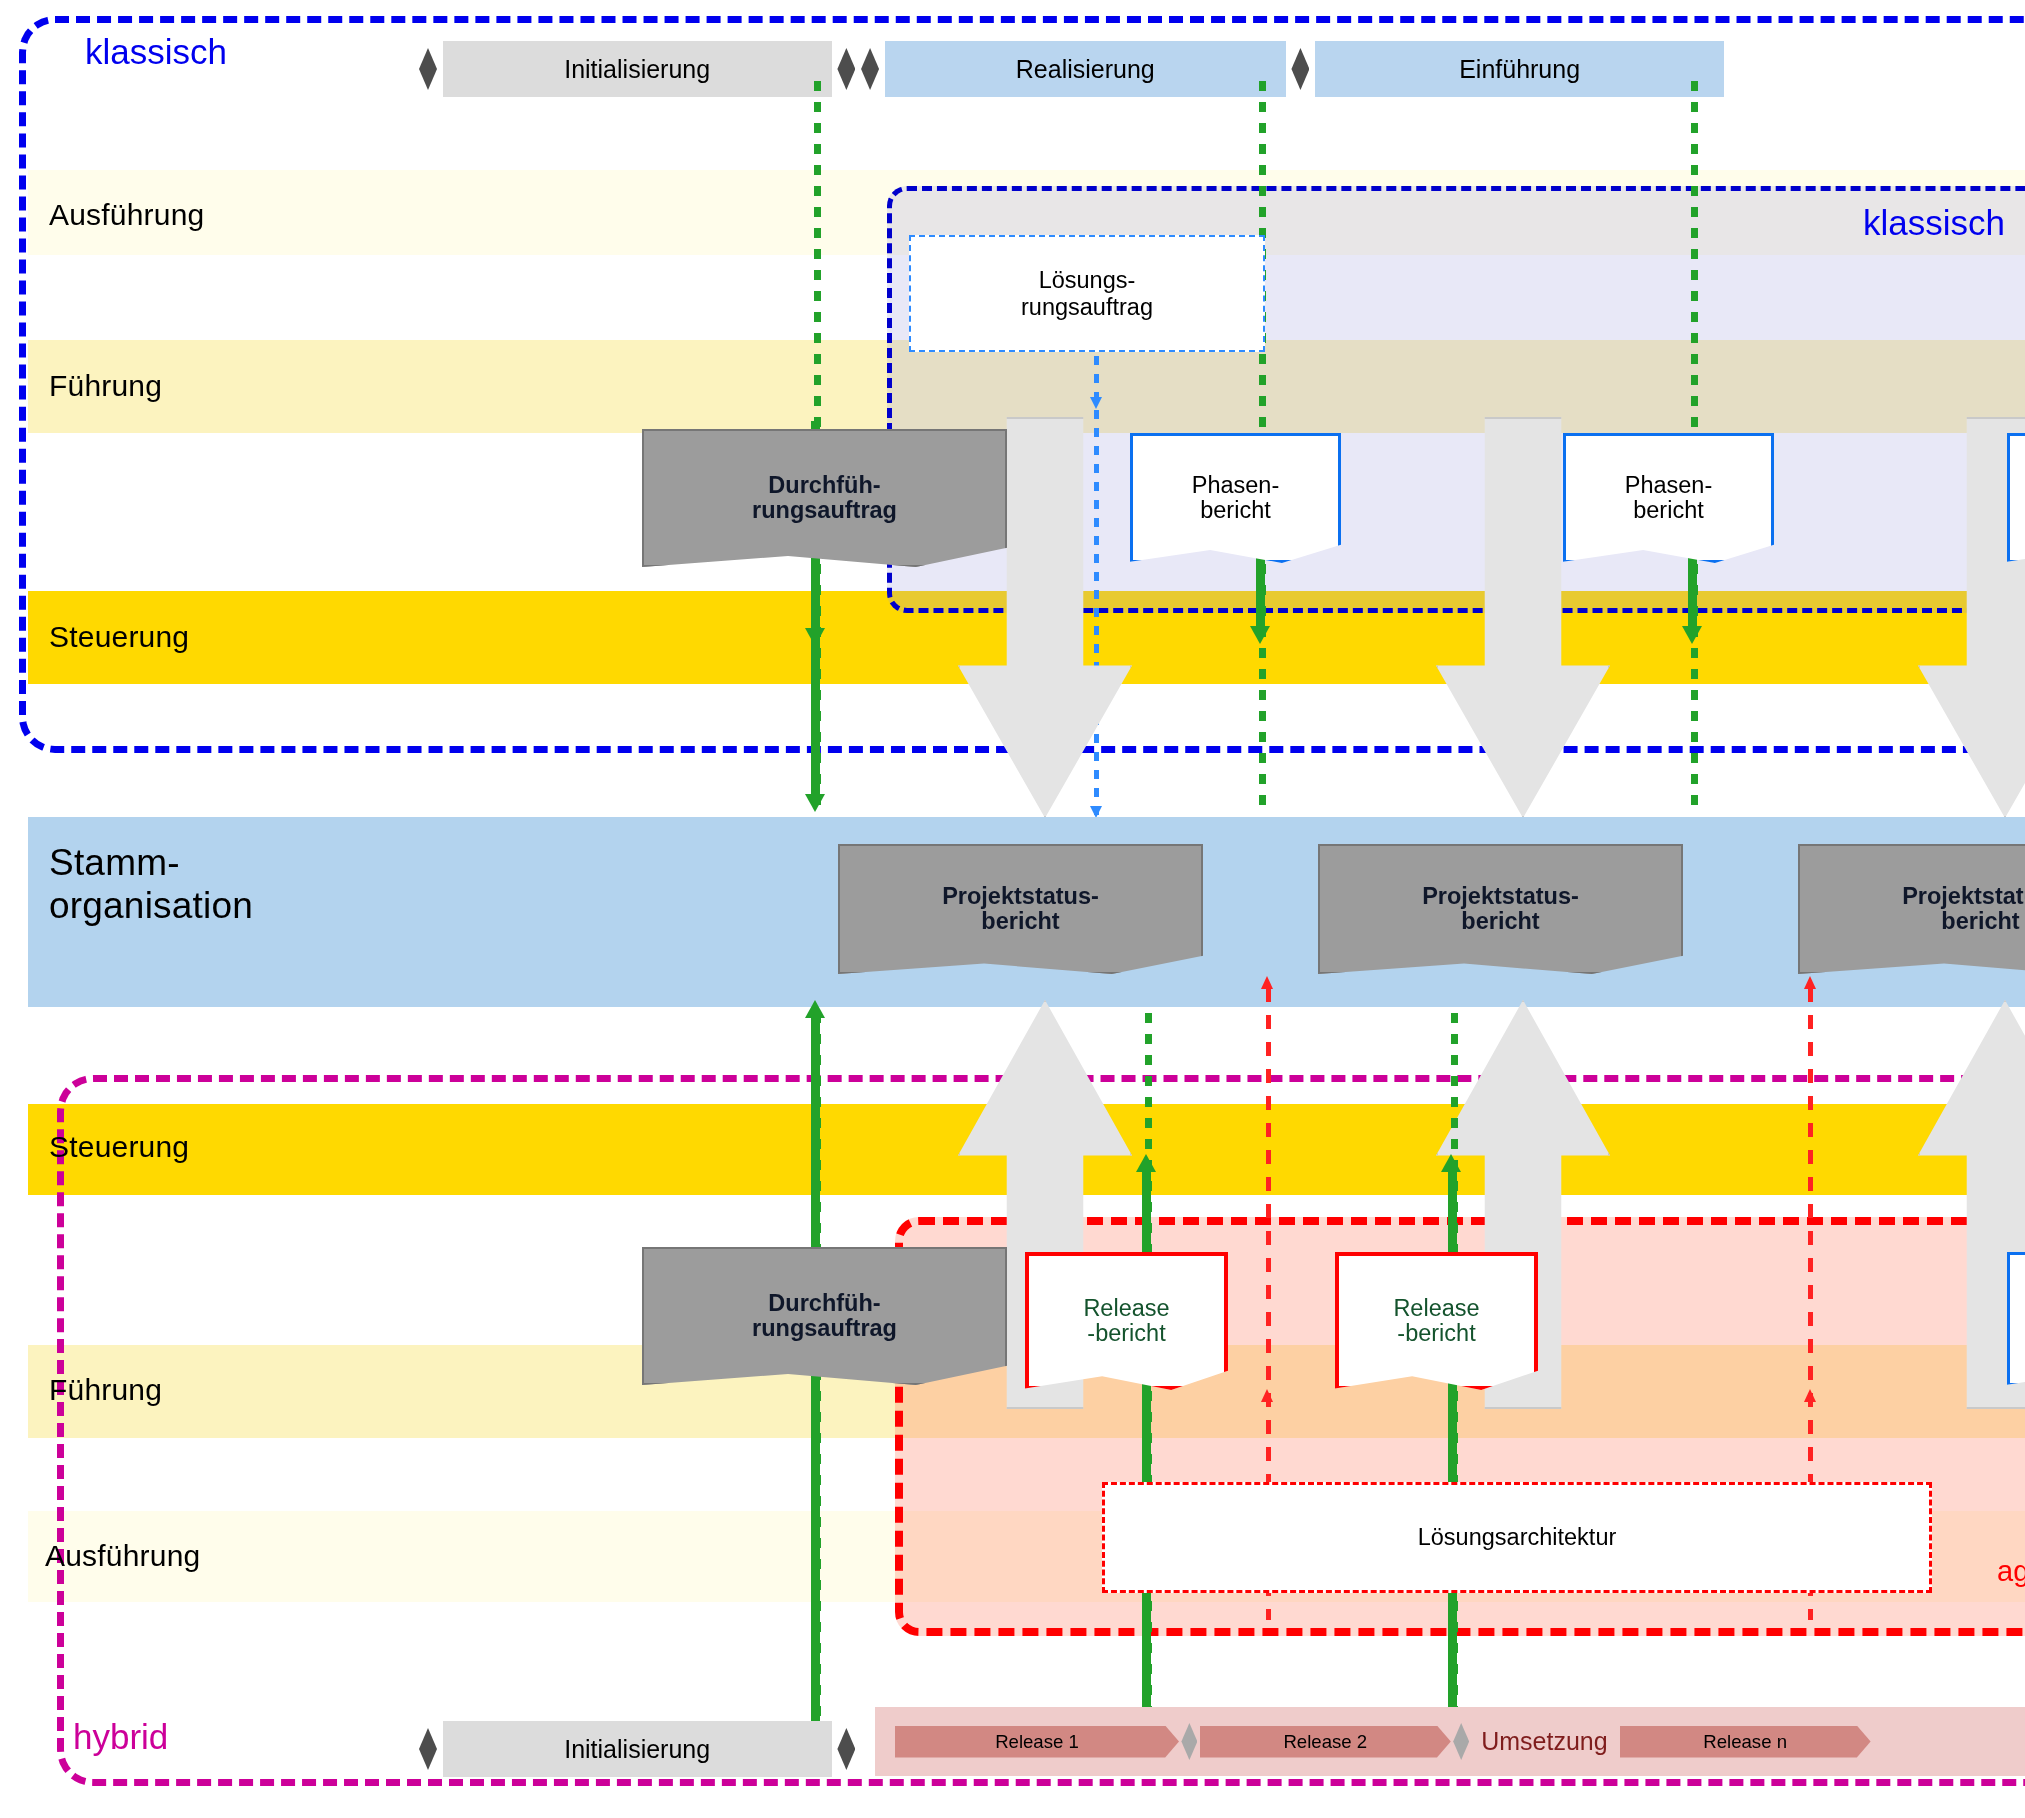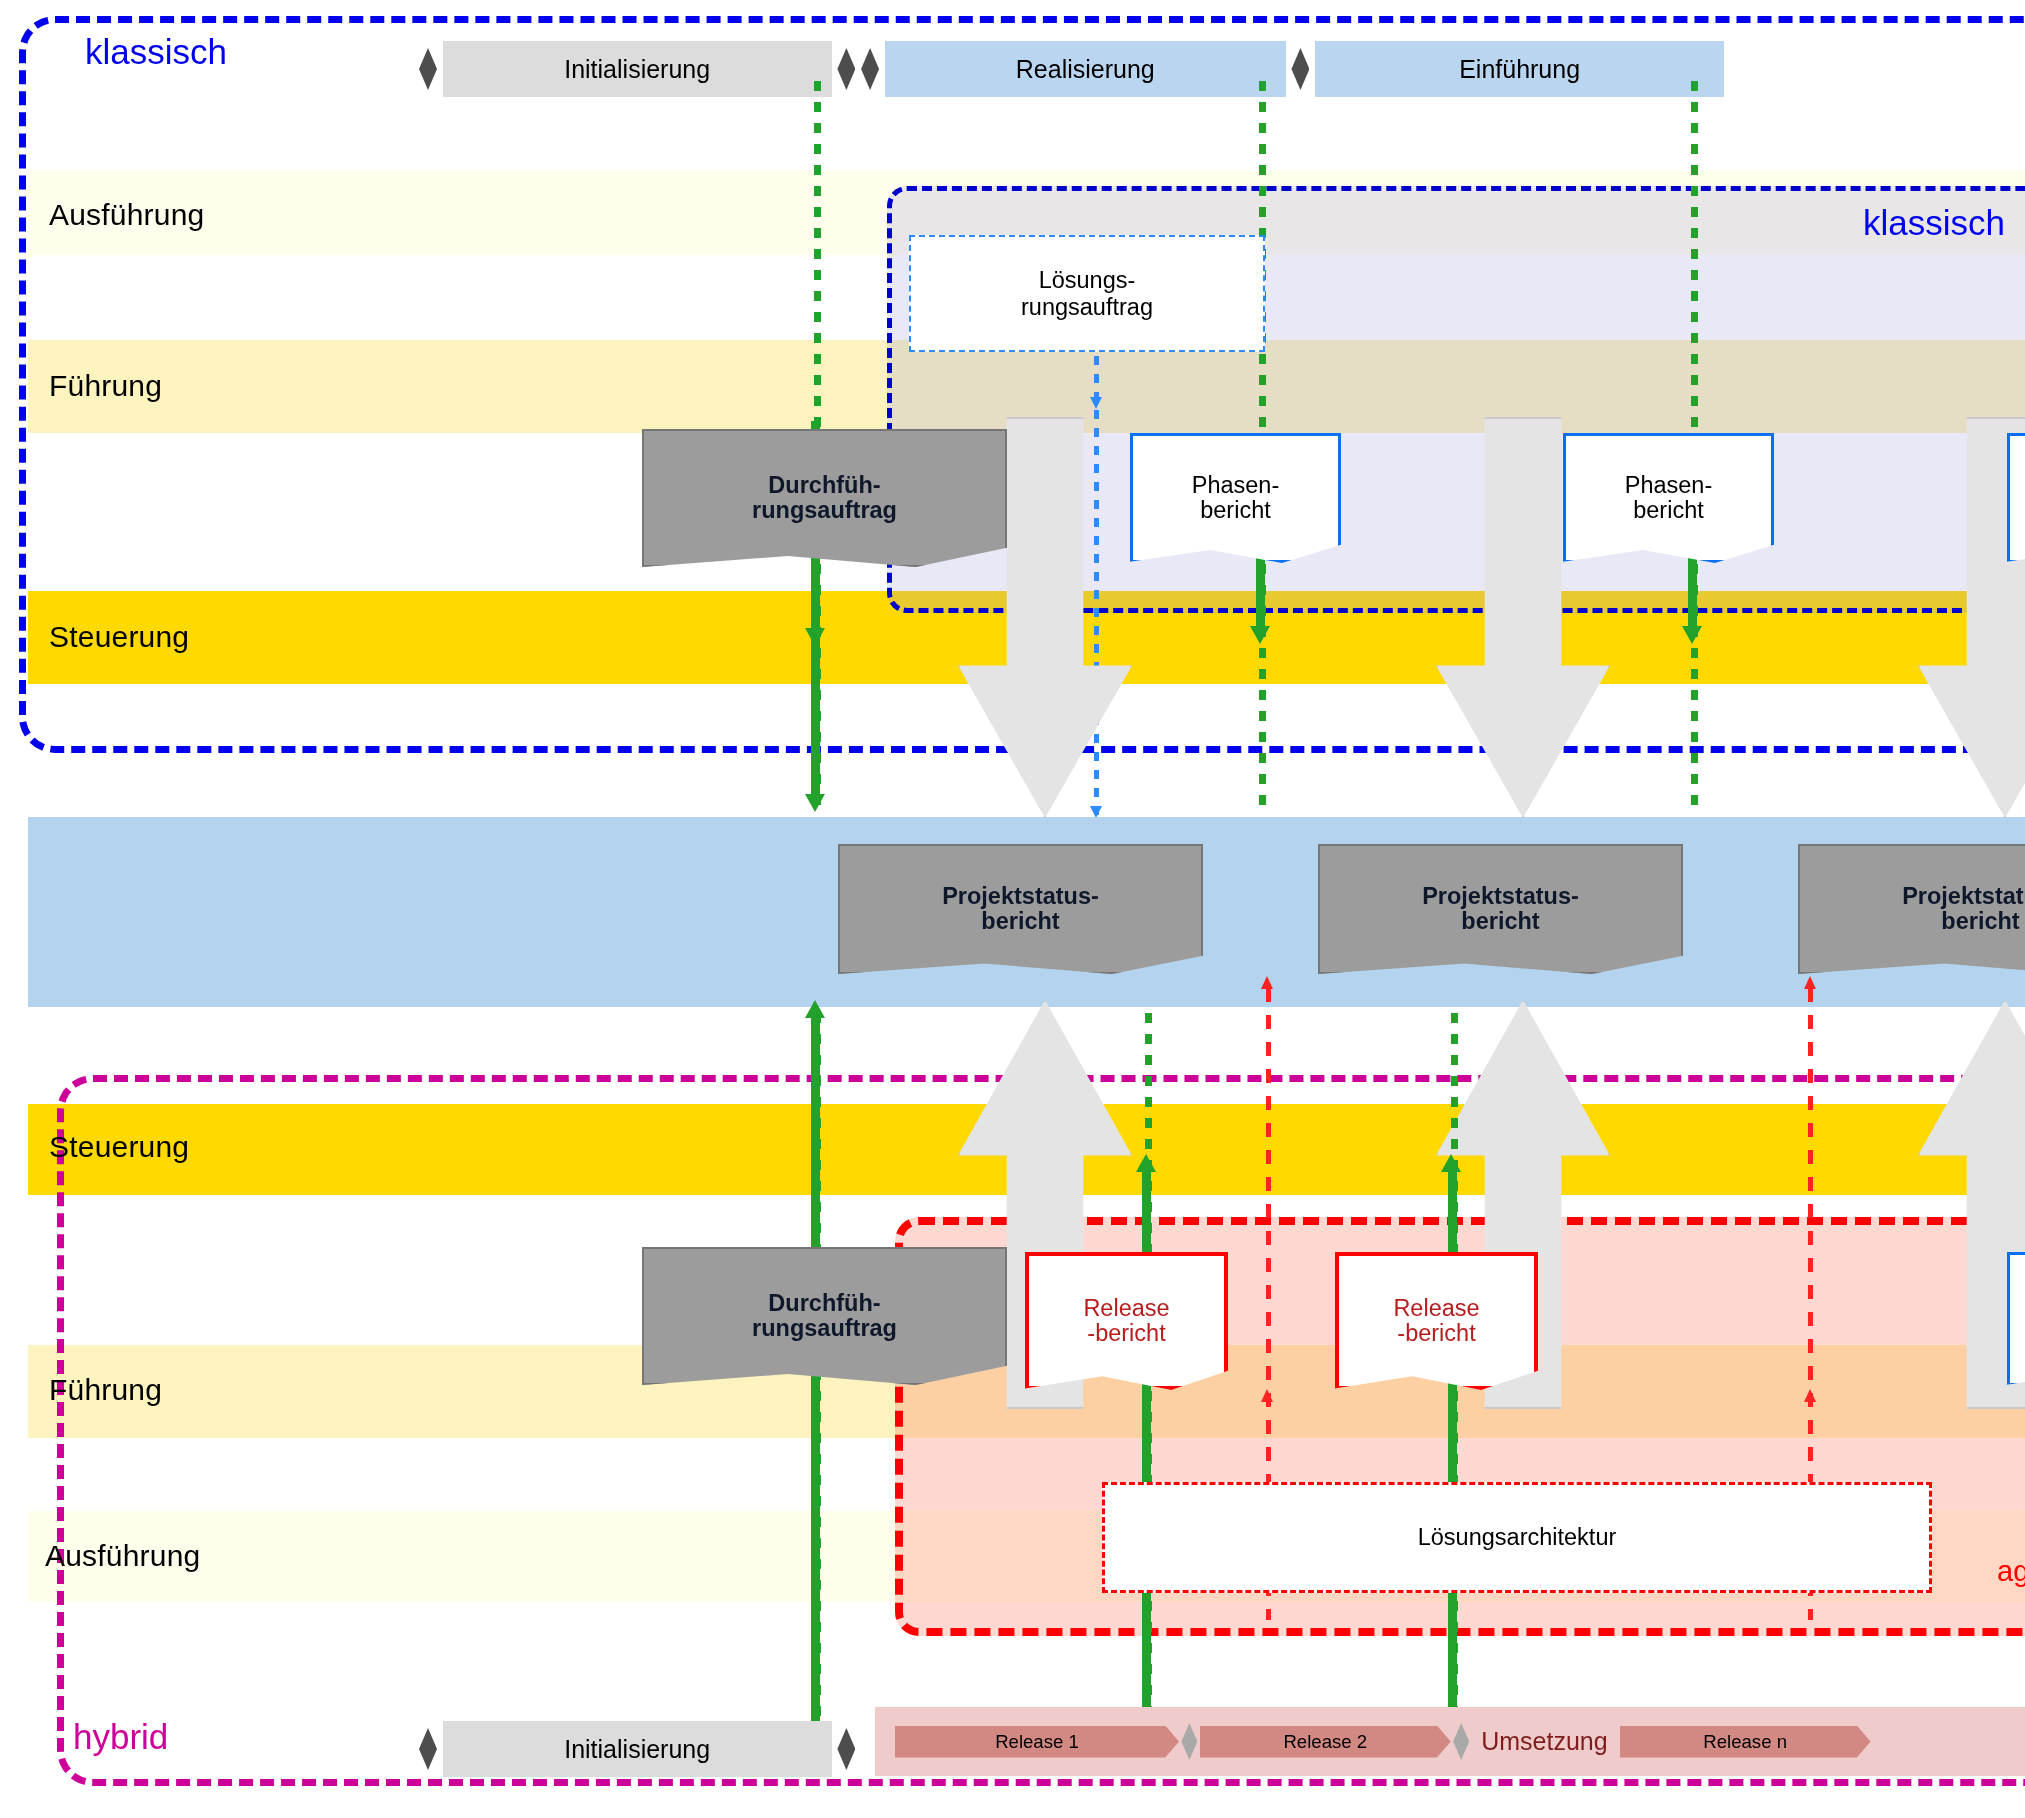--- a/index.html
+++ b/index.html
@@ -52,21 +52,21 @@
   .relchev.chev{clip-path:polygon(0 0, calc(100% - 13.8px) 0, 100% 50%, calc(100% - 13.8px) 100%, 0 100%);}
   .umsetzung{font-size:25px;color:#7f1d1d;white-space:nowrap;padding:0 12px;}
 
   
   .doc{position:absolute;display:flex;align-items:center;justify-content:center;text-align:center;
        font-size:23.5px;line-height:1.08;box-sizing:border-box;}
   .doc-gray{background:#9C9C9C;color:#0f172a;border:2.8px solid #767676;
             clip-path:polygon(0 0,100% 0,100% 86%,75% 100%,40% 92%,0 100%);font-weight:bold;}
   .doc-white-blue{background:#ffffff;color:#000;border:3.6px solid #0B70F0;
             clip-path:polygon(0 0,100% 0,100% 86%,72% 100%,38% 90%,0 99%);}
-  .doc-white-red{background:#ffffff;color:#b91c1c;border:4px solid #FF0000;
+  .doc-white-red{background:#ffffff;color:#14532d;border:4px solid #FF0000;
             clip-path:polygon(0 0,100% 0,100% 86%,72% 100%,38% 90%,0 99%);}
   .doc span{display:block;padding:0 4px;}
 
   
   .dashbox{position:absolute;display:flex;align-items:center;justify-content:center;text-align:center;
            background:#ffffff;font-size:23.5px;line-height:1.12;color:#000;box-sizing:border-box;}
   .dashbox.blue{border:2.8px dashed #2E8BFF;}
   .dashbox.red{border:3.6px dashed #FF0000;}
 
   
@@ -160,20 +160,24 @@
     <span>bericht</span>
   </div>
 
   <div class="doc doc-white-blue" style="left:2007px;top:433px;width:211px;height:130px;flex-direction:column;">
     
     
   </div>
 
   <div class="band blue abs" style="top:817px;height:190px;"></div>
 
+  <div class="lane-label big" style="left:49px;top:842px;">
+    <span>Stamm-</span><br>
+    <span>organisation</span>
+  </div>
 
   <div class="doc doc-gray" style="left:838px;top:844px;width:365px;height:130px;flex-direction:column;">
     <span>Projektstatus-</span>
     <span>bericht</span>
   </div>
   <div class="doc doc-gray" style="left:1318px;top:844px;width:365px;height:130px;flex-direction:column;">
     <span>Projektstatus-</span>
     <span>bericht</span>
   </div>
   <div class="doc doc-gray" style="left:1798px;top:844px;width:365px;height:130px;flex-direction:column;">

